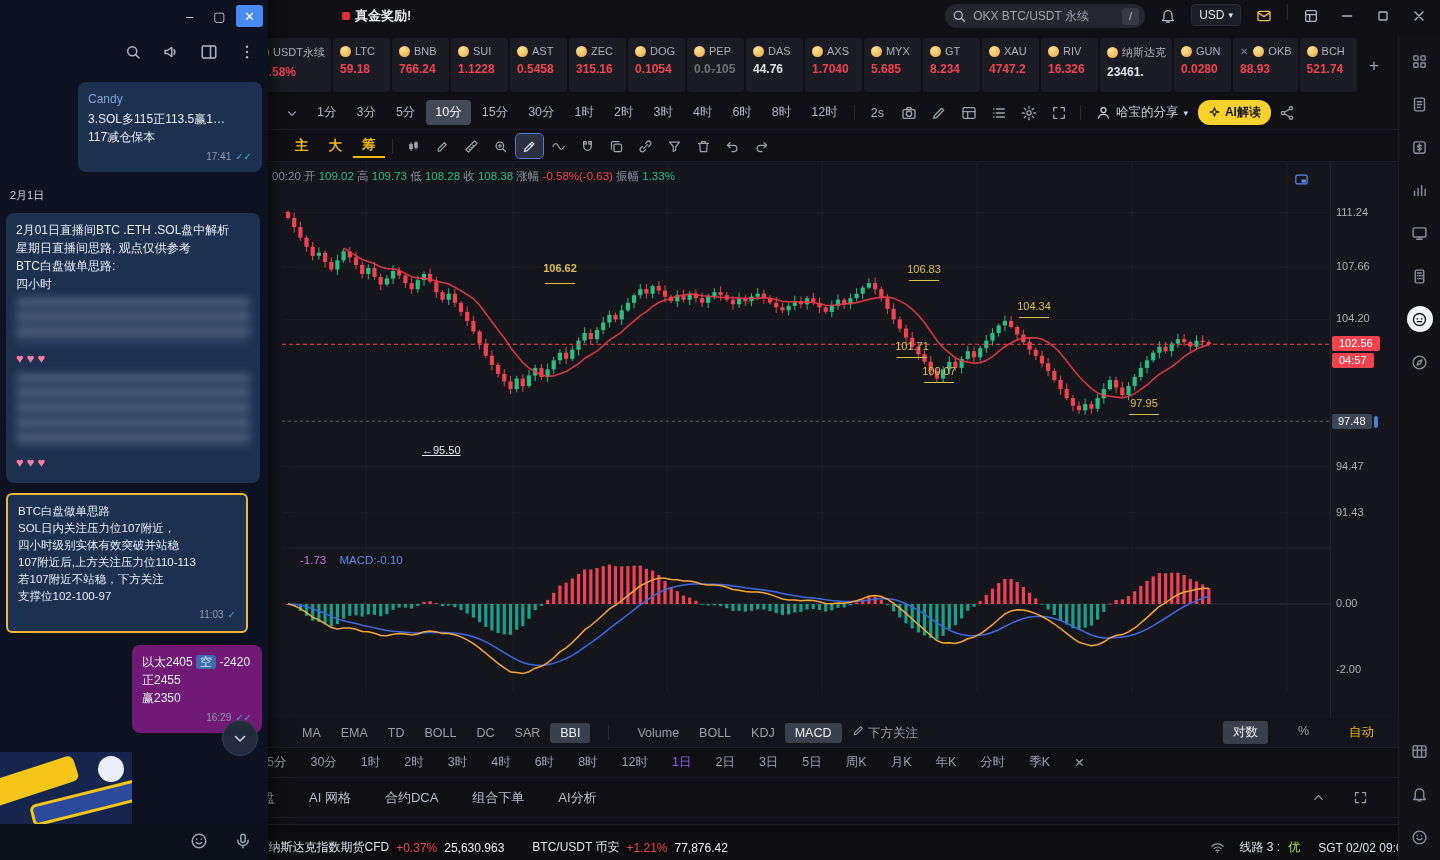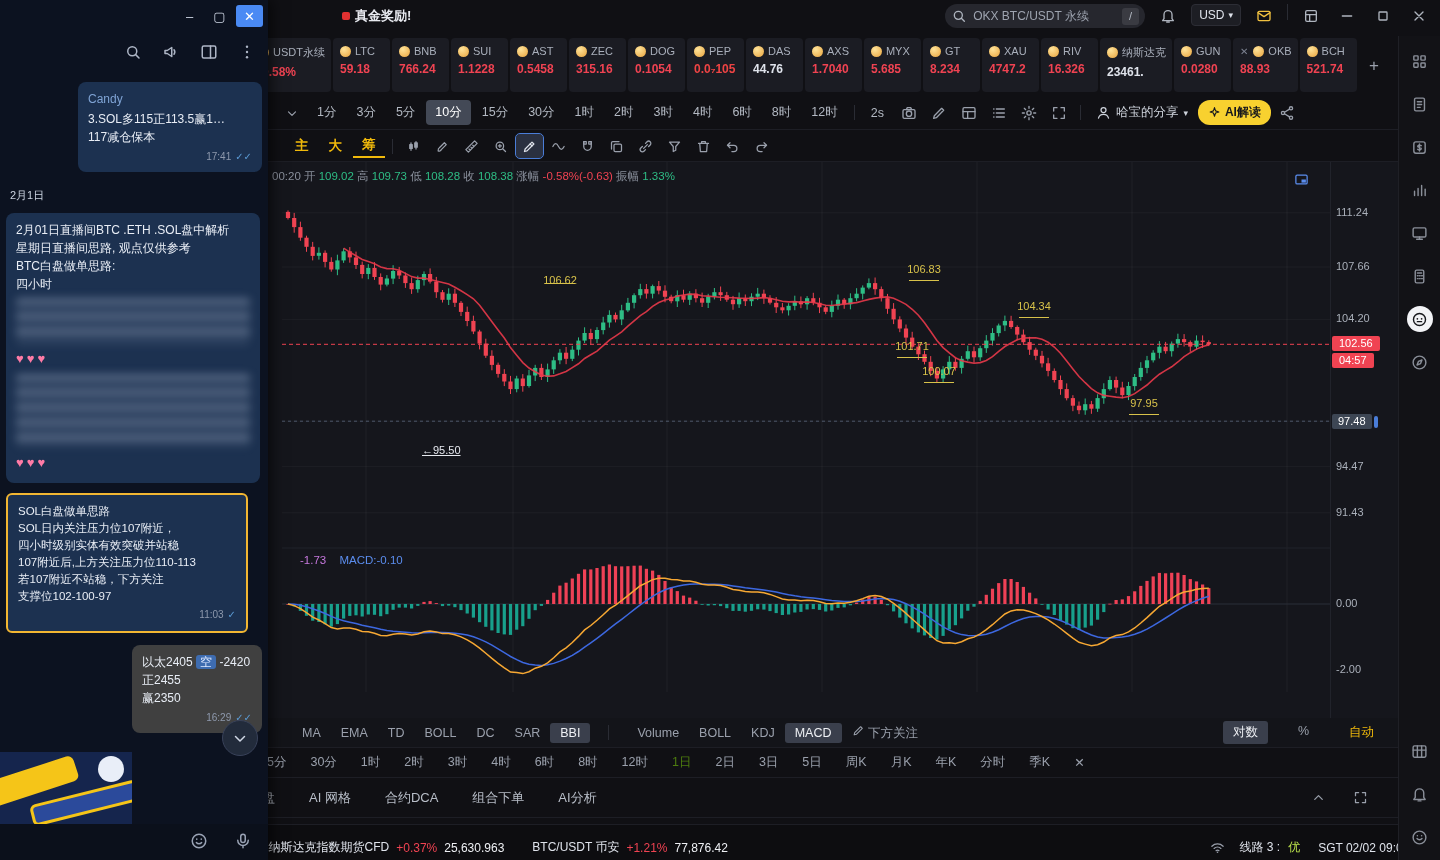--- a/index.html
+++ b/index.html
@@ -18,21 +18,21 @@
   .tb-icon{width:26px;height:24px;display:flex;align-items:center;justify-content:center;color:#aeb4be;cursor:pointer}
   .usd{height:22px;background:#1d1e24;border:1px solid #2c2d35;border-radius:4px;display:flex;align-items:center;gap:4px;padding:0 7px;color:#dfe3eb;font-size:12px}
   .mail{color:#f0c040}
   .winsep{width:1px;height:16px;background:#2a2c34}
   
   #tickers{position:absolute;left:0;top:36px;width:1398px;height:58px;display:flex;align-items:stretch;padding-left:250px;overflow:hidden}
   .tik{min-width:57px;margin:2px 1px;background:#1b1c23;border-radius:4px;padding:7px 6px 6px 7px;display:flex;flex-direction:column;gap:5px;cursor:pointer}
   .tik-top{display:flex;align-items:center;gap:4px;color:#a9afbb;font-size:11px;white-space:nowrap}
   .coin{width:11px;height:11px;border-radius:50%;background:radial-gradient(circle at 35% 30%,#ffe49a,#e8a33d);flex:0 0 11px}
   .tik-val{font-size:12px;font-weight:bold;white-space:nowrap}
-  .v-down{color:#f04352}.v-up{color:#ef4444}.v-flat{color:#dfe3eb}
+  .v-down{color:#f04352}.v-up{color:#737373}.v-flat{color:#dfe3eb}
   .tik-x{color:#7c8290;font-size:10px;margin-right:1px}
   .tik-add{min-width:30px;display:flex;align-items:center;justify-content:center;color:#9aa0ac;font-size:17px;background:none}
   
   #tfrow{position:absolute;left:0;top:96px;width:1398px;height:34px;display:flex;align-items:center;gap:2px;padding-left:278px;border-bottom:1px solid #1d1e25}
   .tf-btn{padding:4px 9px;color:#b2b8c2;font-size:12.5px;border-radius:4px;cursor:pointer;white-space:nowrap}
   .tf-btn.sel{background:#434956;color:#ffffff}
   .sep{width:1px;height:15px;background:#2a2c34;margin:0 5px}
   .tool-ic{width:28px;height:26px;display:flex;align-items:center;justify-content:center;color:#9aa0ac;cursor:pointer;border-radius:4px}
   .share-pill{display:flex;align-items:center;gap:5px;color:#cfd4dd;font-size:12.5px;padding:3px 8px;cursor:pointer;white-space:nowrap}
   .ai-btn{background:#f8d12f;color:#17181c;font-weight:bold;font-size:12px;border-radius:12px;padding:4px 10px;display:flex;align-items:center;gap:4px;cursor:pointer;white-space:nowrap}
@@ -60,21 +60,21 @@
   
   #timeaxis{position:absolute;left:0;top:695px;width:1398px;height:23px;border-top:1px solid #21232b;background:#15161c}
   
   #indrow{position:absolute;left:0;top:718px;width:1398px;height:30px;display:flex;align-items:center;padding-left:292px;background:#131419;border-bottom:1px solid #1d1e25}
   .ind{padding:3px 10px;color:#9aa0ac;font-size:12.5px;border-radius:3px;cursor:pointer;white-space:nowrap}
   .ind.sel{background:#3a3f4c;color:#eef0f4}
   .ind.gold{color:#f0b90b}
   
   #tf2row{position:absolute;left:0;top:748px;width:1398px;height:30px;display:flex;align-items:center;gap:6px;padding-left:258px;border-bottom:1px solid #1d1e25}
   .tf2{padding:3px 9px;color:#9aa0ac;font-size:12.5px;cursor:pointer;white-space:nowrap}
-  .tf2.sel{color:#4d7c0f}
+  .tf2.sel{color:#8b5cf6}
   
   #paneltabs{position:absolute;left:0;top:778px;width:1398px;height:40px;display:flex;align-items:center;gap:34px;padding-left:262px;background:#101014;border-bottom:1px solid #1d1e25}
   .ptab{color:#b8bec8;font-size:13px;cursor:pointer;white-space:nowrap}
   #pt-icons{margin-left:auto;display:flex;gap:14px;padding-right:24px;color:#9aa0ac}
   
   #statusbar{position:absolute;left:0;top:824px;width:1440px;height:46px;background:#0d0d10;border-top:1px solid #1d1e25;display:flex;align-items:center;gap:14px;font-size:12px}
   .st-lab{color:#dfe3eb;white-space:nowrap}
   .st-tag{color:#f9a8d4;white-space:nowrap}
   .st-chg{color:#f04352;white-space:nowrap}
   .st-val{color:#eef0f4;white-space:nowrap;margin-right:14px}
@@ -96,21 +96,21 @@
   .bname{color:#7fa3d4;margin-bottom:2px}
   .meta{display:flex;justify-content:flex-end;align-items:center;gap:4px;color:#8e99ad;font-size:10px;margin-top:3px}
   .ticks{color:#5b9bd5;font-size:10px}
   .b1{margin-left:72px;margin-bottom:16px}
   .datediv{color:#cbd3e0;font-size:11px;margin:2px 0 10px 4px}
   .b2{margin-right:2px}
   .blurline{height:46px;margin:5px 0;border-radius:4px;background:repeating-linear-gradient(180deg,rgba(205,216,238,.32) 0 7px,rgba(205,216,238,.07) 7px 15px);filter:blur(4px)}
   .blurline.tall{height:74px}
   .hearts{color:#ff7ba6;font-size:13px;letter-spacing:3px;margin:3px 0}
   .b3{border:2px solid #f2b632;border-radius:6px;margin:10px 14px 0 0;font-size:11.5px;line-height:1.48}
-  .b4{background:#404040;margin:12px 0 12px 126px}
+  .b4{background:#701a75;margin:12px 0 12px 126px}
   .tag{background:#3e6cb0;border-radius:3px;padding:0 4px;color:#dbe7ff}
   #scrolldown{position:absolute;right:10px;bottom:68px;width:36px;height:36px;border-radius:50%;background:#222b3b;border:1px solid #39425a;color:#cfd6e4;display:flex;align-items:center;justify-content:center;cursor:pointer;z-index:3}
   #thumb{position:absolute;left:0;bottom:0;width:132px;height:72px;overflow:hidden;background:#15254d}
   .th-a{position:absolute;left:-12px;top:16px;width:90px;height:26px;background:#f5c518;transform:rotate(-18deg);border-radius:6px}
   .th-b{position:absolute;left:30px;top:40px;width:110px;height:22px;background:#2b4a9b;transform:rotate(-14deg);border-radius:6px;border:3px solid #f5c518}
   .th-c{position:absolute;right:8px;top:4px;width:26px;height:26px;border-radius:50%;background:#e9eef8}
   #chat-bottombar{height:36px;display:flex;align-items:center;justify-content:flex-end;gap:26px;padding-right:16px;color:#9aa3b5;background:#0b101b}
 </style>
 </head>
 <body>
@@ -953,21 +953,21 @@
         <div class="axlab" style="top: 44px;">111.24</div>
         <div class="axlab" style="top: 98px;">107.66</div>
         <div class="axlab" style="top: 150px;">104.20</div>
         <div class="axlab badge-dark" style="top: 252px;">97.48</div>
         <div class="axlab" style="top: 298px;">94.47</div>
         <div class="axlab" style="top: 344px;">91.43</div>
         <div class="px-badge" style="top: 174px;">102.56</div>
         <div class="px-badge" style="top: 191px;">04:57</div>
         <div class="axlab" style="top: 435px;">0.00</div>
         <div class="axlab" style="top: 501px;">-2.00</div>
-        <div class="anno" style="left: 525px; top: 112px;">106.62</div>
+        <div class="anno" style="left: 525px; top: 100px; font-weight: bold;">106.62</div>
         <div class="anno-line" style="left: 545px; top: 121px;"></div>
         <div class="anno" style="left: 889px; top: 101px;">106.83</div>
         <div class="anno-line" style="left: 909px; top: 118px;"></div>
         <div class="anno" style="left: 999px; top: 138px;">104.34</div>
         <div class="anno-line" style="left: 1019px; top: 155px;"></div>
         <div class="anno" style="left: 877px; top: 178px;">101.71</div>
         <div class="anno-line" style="left: 897px; top: 195px;"></div>
         <div class="anno" style="left: 904px; top: 203px;">100.07</div>
         <div class="anno-line" style="left: 924px; top: 220px;"></div>
         <div class="anno" style="left: 1109px; top: 235px;">97.95</div>
@@ -1193,21 +1193,21 @@
       <div>星期日直播间思路, 观点仅供参考</div>
       <div>BTC白盘做单思路:</div>
       <div>四小时</div>
       <div class="blurline"></div>
       <div class="hearts">♥♥♥</div>
       <div class="blurline tall"></div>
       <div class="hearts">♥♥♥</div>
     </div>
 
     <div class="bubble b3">
-      <div>SOL白盘做单思路</div>
+      <div>BTC白盘做单思路</div>
       <div>SOL日内关注压力位107附近，</div>
       <div>四小时级别实体有效突破并站稳</div>
       <div>107附近后,上方关注压力位110-113</div>
       <div>若107附近不站稳，下方关注</div>
       <div>支撑位102-100-97</div>
       <div class="meta">
           <span>11:03</span>
           <span class="ticks">✓</span>
         </div>
     </div>

